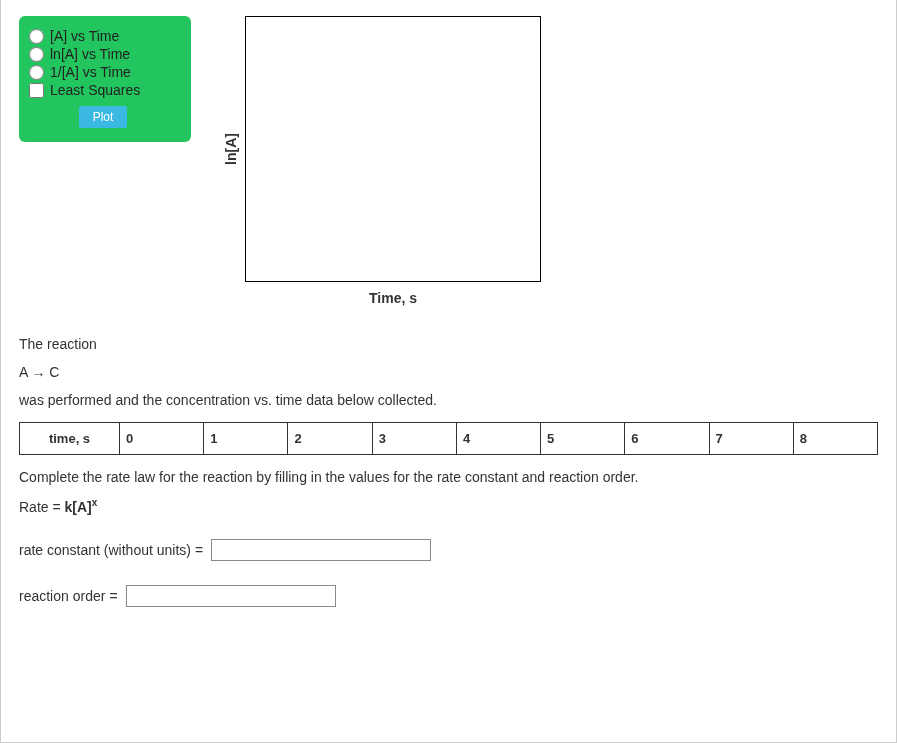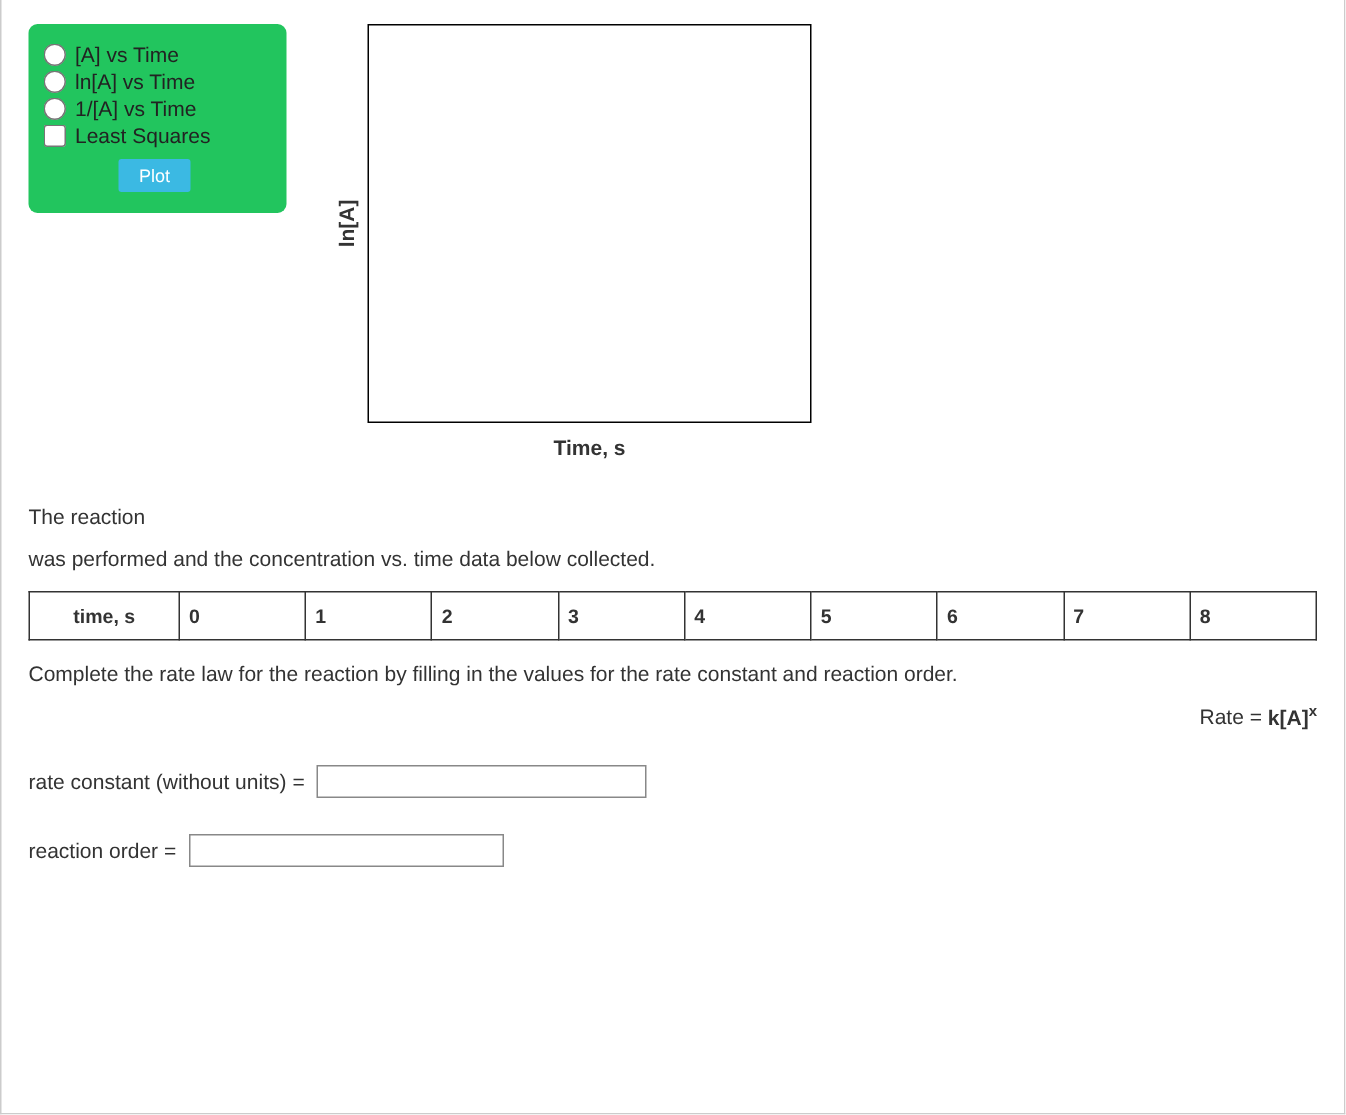--- a/index.html
+++ b/index.html
@@ -117,21 +117,20 @@
       font-weight: bold;
       text-align: center;
       width:100px;
     }
     .data-table td {
       font-weight: bold;
     }
     .formula {
       margin: 14px 0;
       font-size: 14px;
-      text-align: right;
     }
     .input-row {
       margin: 24px 0;
       font-size: 14px;
       display: flex;
       align-items: center;
     }
     .input-row input[type="text"] {
       border: 1px solid #888;
       height: 22px;
@@ -177,20 +176,21 @@
         <div class="ylabel">ln[A]</div>
         <div class="plot-box"></div>
       </div>
       <div class="xlabel">Time, s</div>
     </div>
 
   </div>
 
   <div class="problem-section">
     <p>The reaction</p>
+    <p class="reaction">A → C</p>
     <p>was performed and the concentration vs. time data below collected.</p>
 
     <table class="data-table">
       <tbody>
           <tr>
         <th>time, s</th>
         <td>0</td>
         <td>1</td>
         <td>2</td>
         <td>3</td>

